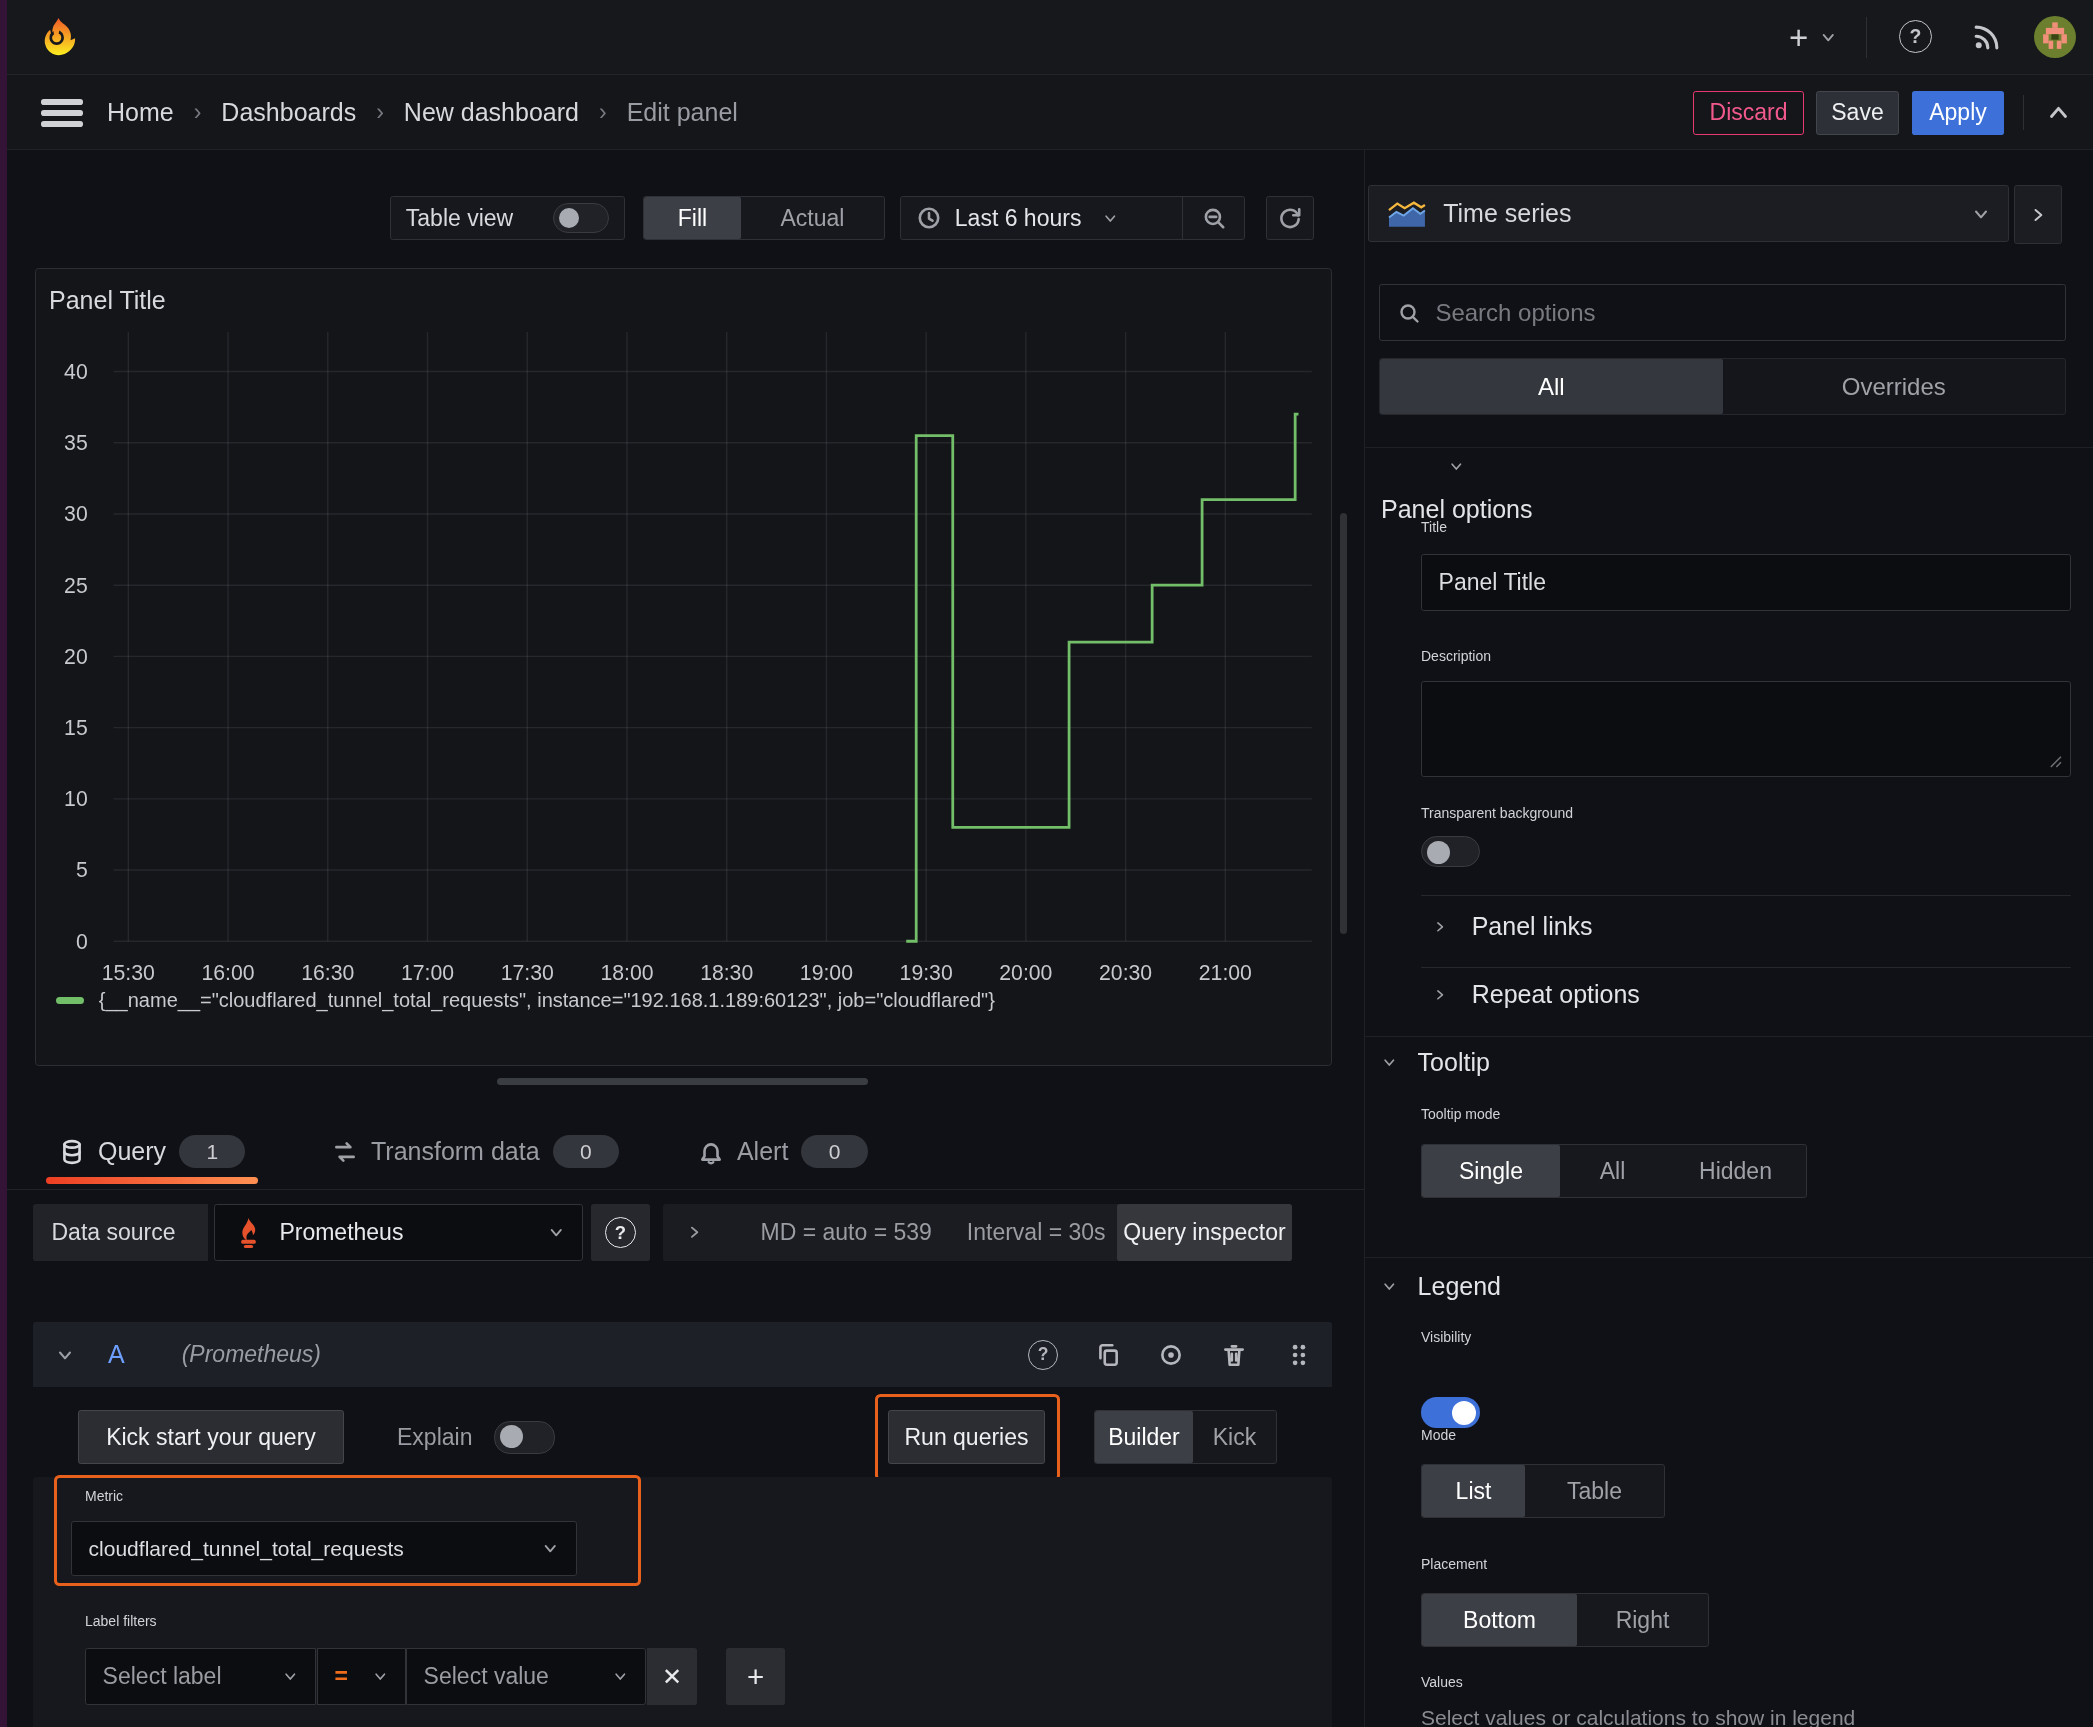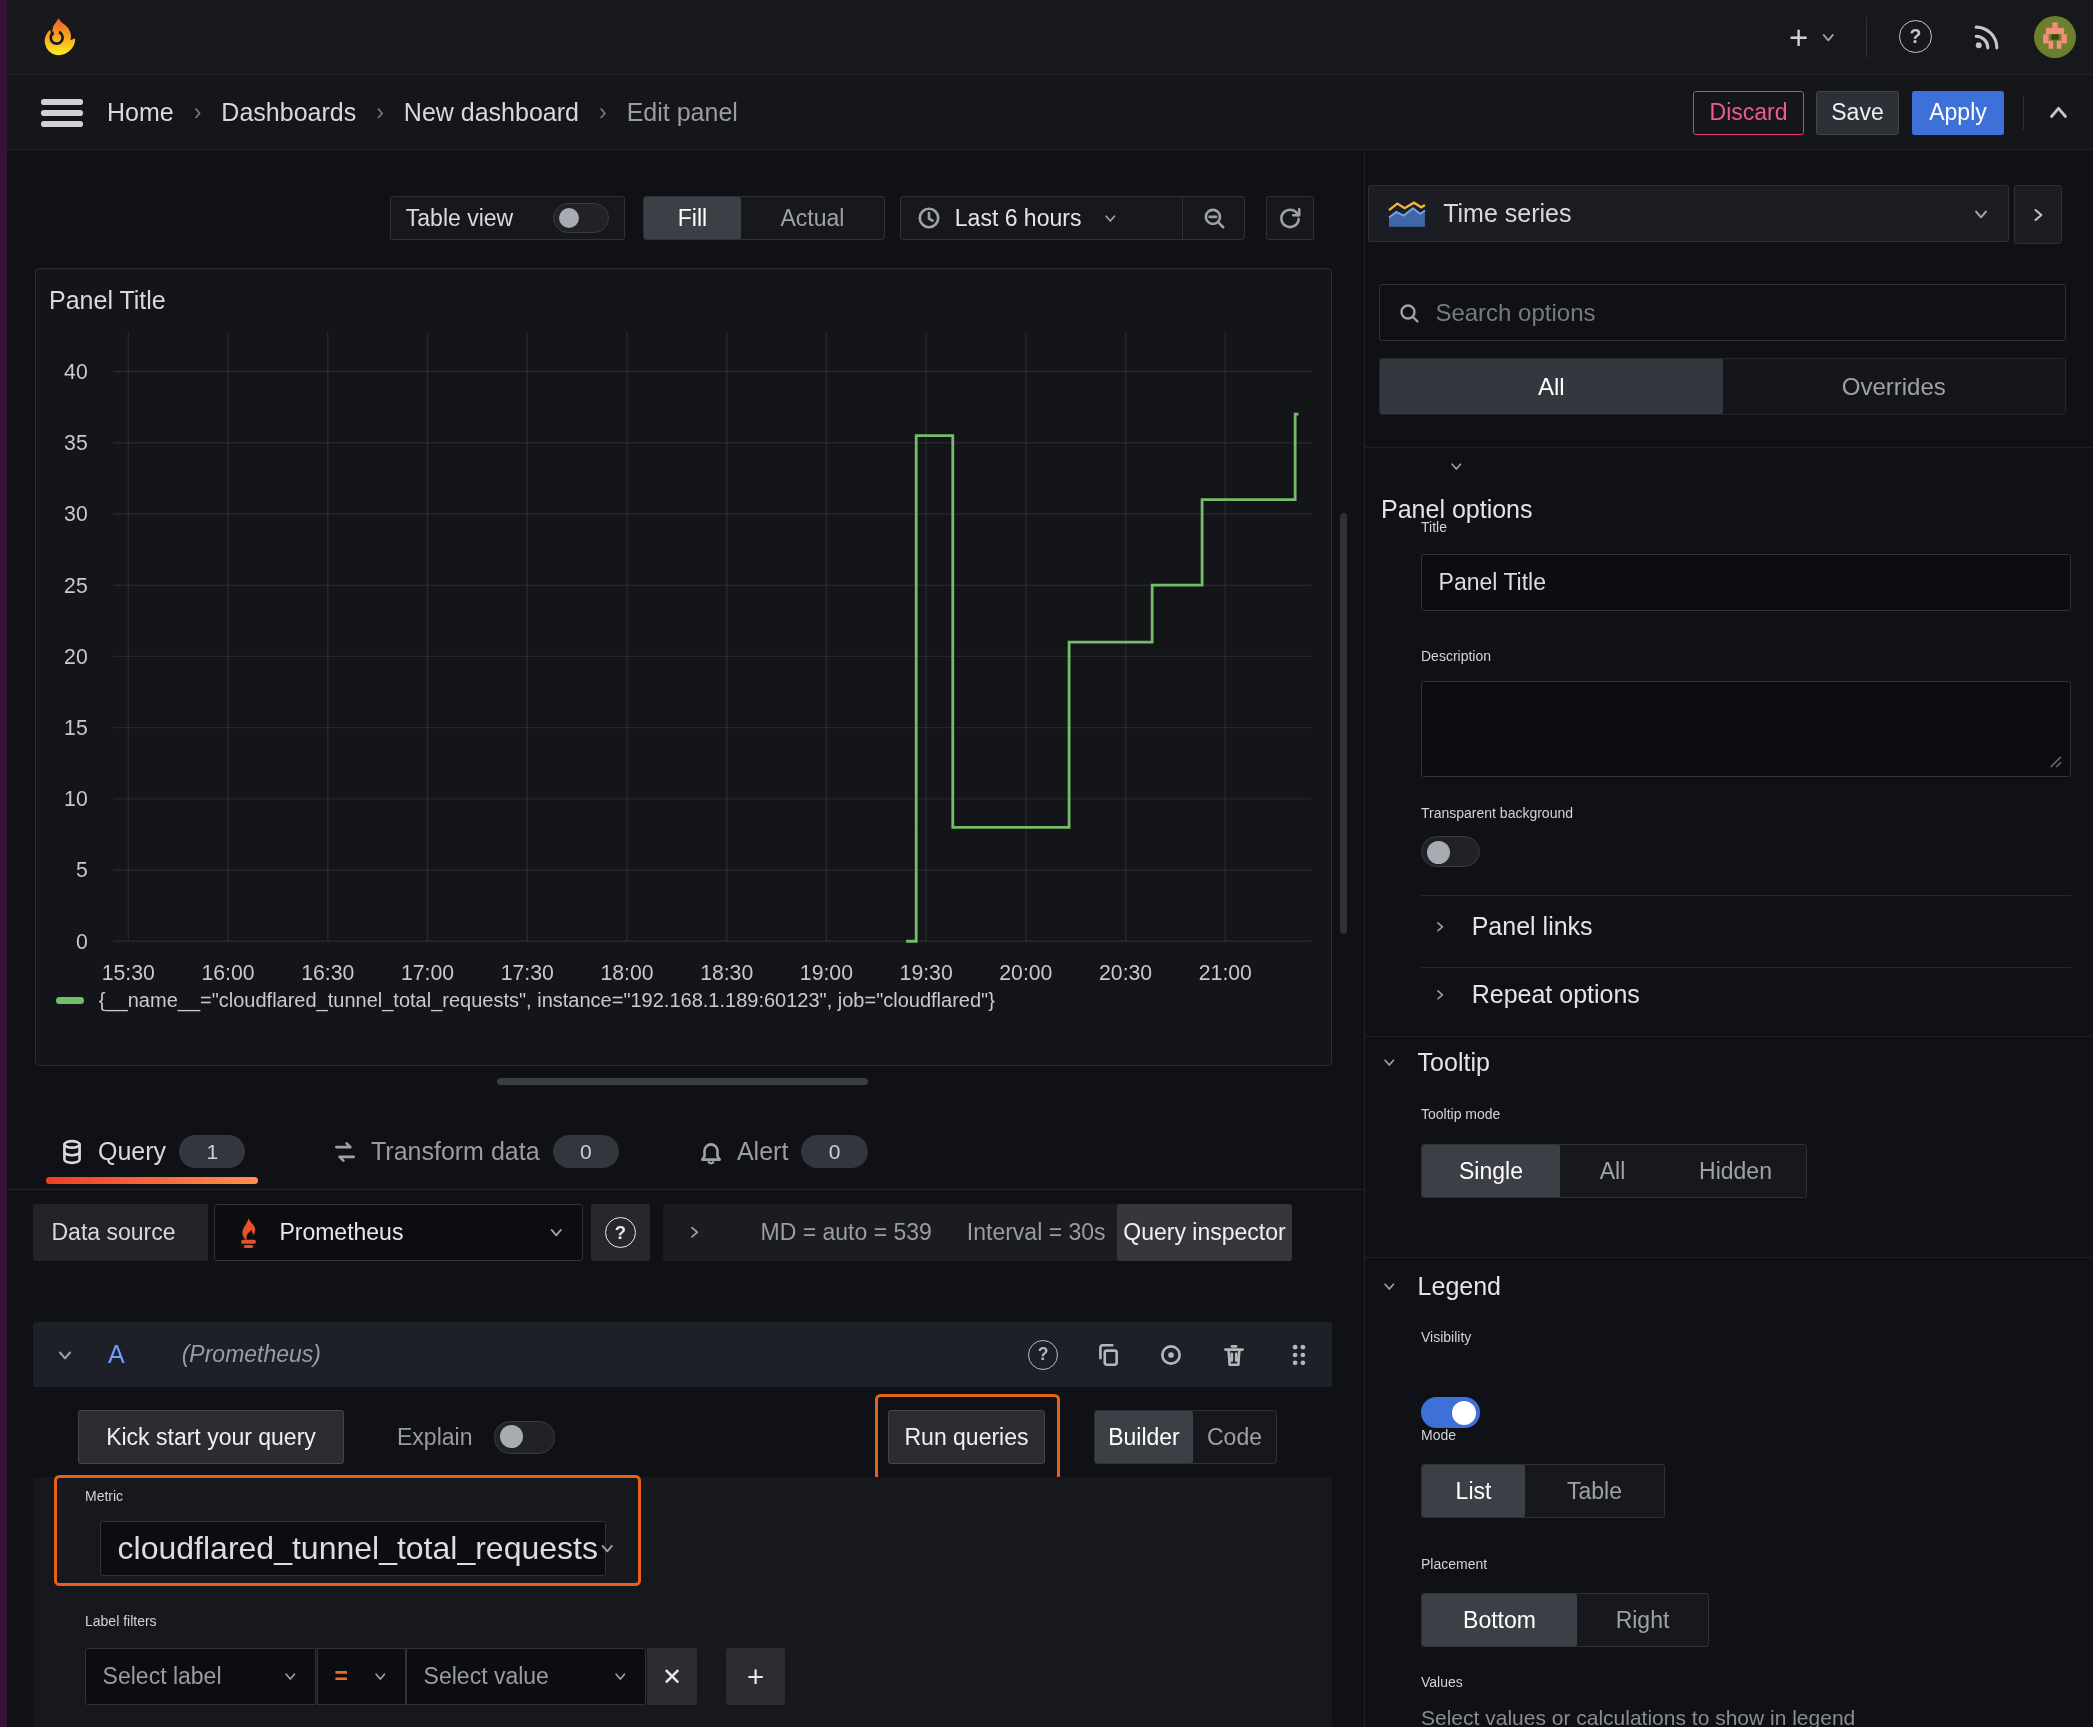--- a/index.html
+++ b/index.html
@@ -330,27 +330,27 @@
 
   <div class="abs btn btn-sec" style="left:78px;top:1410px;width:266px;height:54px;background:#2b2d33;text-align:center;">Kick start your query</div>
   <div class="abs row" style="left:397px;top:1410px;height:54px;gap:22px;">
     <span class="f25 t-grey">Explain</span>
     <span class="toggle off"></span>
   </div>
   <div class="abs annot" style="left:875px;top:1394px;width:185px;height:87px;"></div>
   <div class="abs btn btn-sec" style="left:888px;top:1410px;width:157px;height:54px;background:#2b2d33;">Run queries</div>
   <div class="abs rgroup" style="left:1094px;top:1410px;width:183px;height:54px;">
     <span class="seg sel" style="width:98px;">Builder</span>
-    <span class="seg" style="flex:1;">Code</span>
+    <span class="seg" style="flex:1;">Kick</span>
   </div>
 
   <div class="abs" style="left:33px;top:1477px;width:1299px;height:251px;background:#16181d;border-radius:2.8px;"></div>
   <div class="abs annot" style="left:54px;top:1475px;width:587px;height:111px;"></div>
   <div class="abs lbl" style="left:85px;top:1488px;">Metric</div>
-  <div class="abs input" style="left:100px;top:1521px;width:506px;height:55px;justify-content:space-between;font-size:32px;">
+  <div class="abs input" style="left:71px;top:1521px;width:506px;height:55px;justify-content:space-between;font-size:21px;">
     <span>cloudflared_tunnel_total_requests</span>
     <span class="icon">
       <svg width="18.5" height="18.5" viewBox="0 0 24 24">
           <path class="chev" d="M6 9l6 7 6-7"></path>
         </svg>
     </span>
   </div>
   <div class="abs lbl" style="left:85px;top:1613px;">Label filters</div>
   <div class="abs input" style="left:85px;top:1648px;width:231px;height:57px;justify-content:space-between;color:#9a9ca3;border-radius:2.8px 0 0 2.8px;">
     <span>Select label</span>

